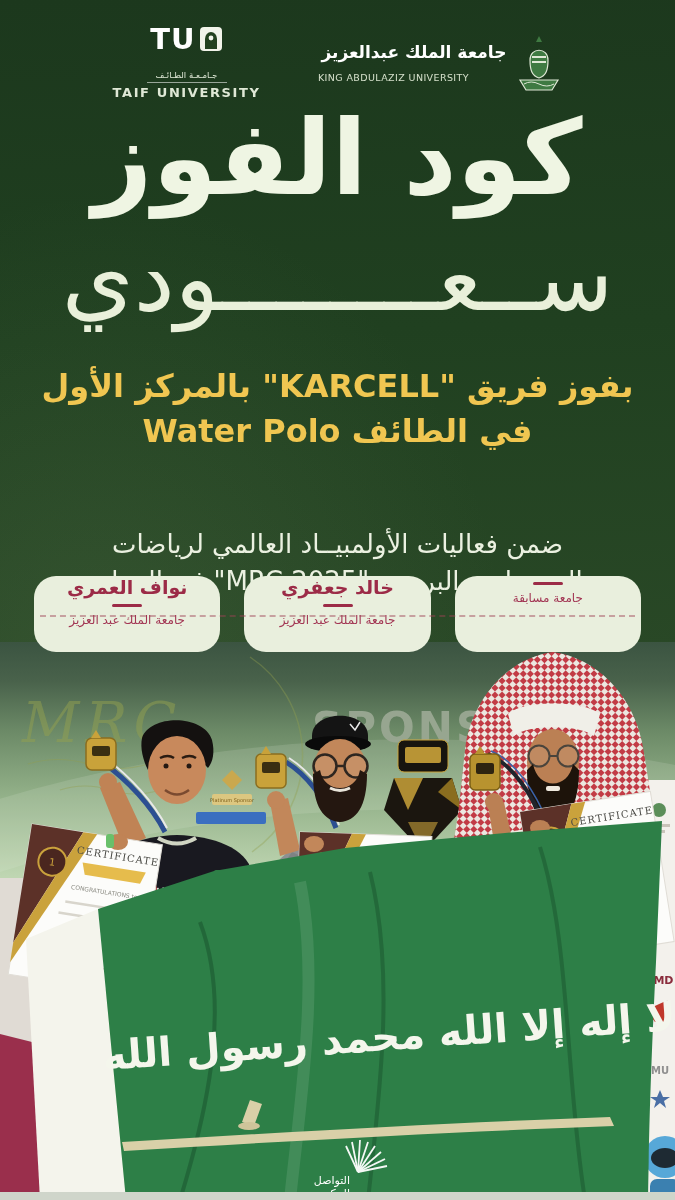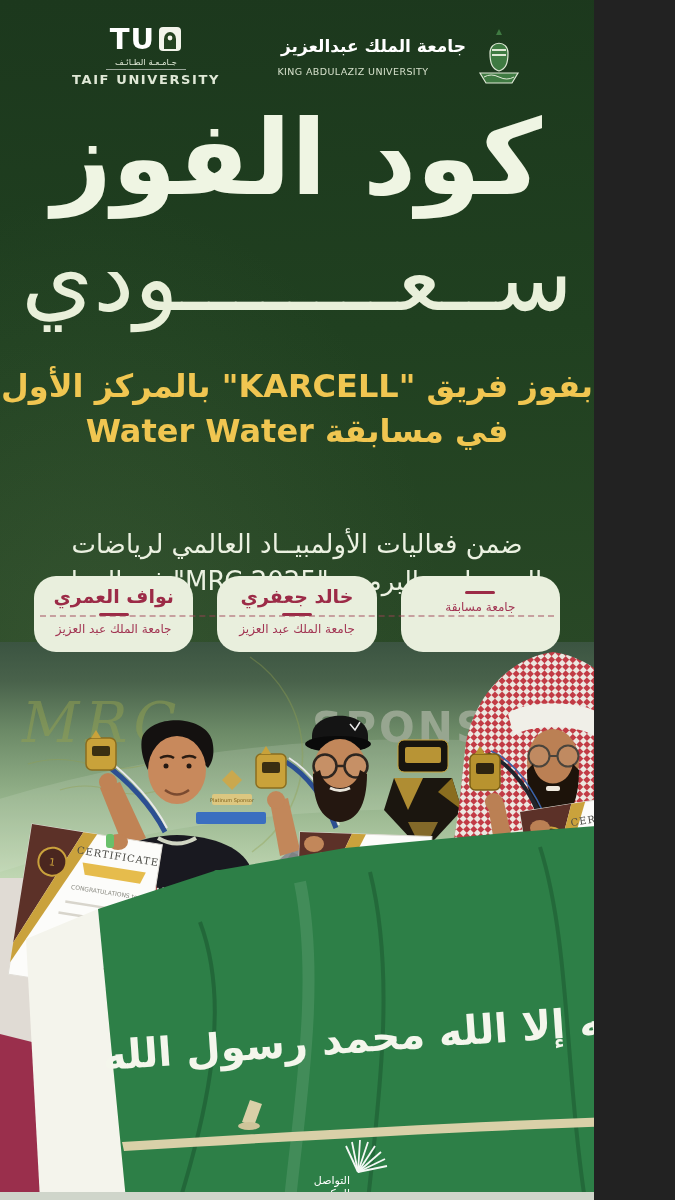--- a/index.html
+++ b/index.html
@@ -1,45 +1,45 @@
 <!DOCTYPE html>
 <html lang="ar"><head>
 <meta charset="utf-8">
 <style>
   html,body{margin:0;padding:0;background:#222;}
   .poster{
-    position:relative;width:594px;height:1200px;overflow:hidden;
+    position:relative;width:675px;height:1200px;overflow:hidden;
     font-family:"DejaVu Sans",sans-serif;
     background:
       radial-gradient(ellipse at 15% 55%, rgba(110,140,95,0.18), transparent 50%),
       linear-gradient(178deg,#1c381d 0%,#204020 28%,#294826 55%,#355136 80%,#3e5a44 100%);
   }
   .abs{position:absolute;}
   
   .hdr{top:26px;left:0;right:0;display:flex;justify-content:center;align-items:center;gap:20px;}
   .tu{display:flex;flex-direction:column;align-items:center;}
   .tu-top{display:flex;align-items:flex-start;gap:3px;}
   .tu-abbr{font-size:29px;font-weight:bold;color:#fff;line-height:.95;letter-spacing:1px;}
-  .tu-ar{font-size:8.5px;color:#dfe8d6;margin-top:3px;letter-spacing:2px;}
+  .tu-ar{font-size:8.5px;color:#dfe8d6;margin-top:16px;letter-spacing:2px;}
   .tu-div{width:80px;height:1px;background:rgba(255,255,255,.55);margin:2px 0;}
   .tu-en{font-size:13px;font-weight:bold;color:#dfe8d6;letter-spacing:1.6px;}
   .kau{display:flex;align-items:center;gap:10px;}
   .kau-text{display:flex;flex-direction:column;align-items:center;}
   .kau-ar{font-size:17px;font-weight:bold;color:#fff;margin-left:41px;}
   .kau-en{font-size:9.5px;color:#d5e0cb;margin-top:10px;letter-spacing:.4px;}
   
   .title1{top:96px;left:0;right:0;text-align:center;font-size:104px;font-weight:bold;color:#eff5e3;line-height:1.2;}
   .title2{top:226px;left:0;right:0;text-align:center;font-size:92px;font-weight:400;color:#e9f0da;line-height:1.15;}
   
   .sub{top:364px;left:0;right:0;text-align:center;font-size:32px;font-weight:bold;color:#f0c651;line-height:1.42;}
   
   .desc{top:482px;left:0;right:0;text-align:center;font-size:26px;font-weight:400;color:#ebf1e1;line-height:1.42;margin-top:44px;}
   
   .badges{top:576px;left:0;right:0;height:76px;display:flex;direction:rtl;justify-content:center;gap:24px;padding:0 34px;}
-  .badge{position:relative;flex:1;max-width:205px;background:#e9efdd;border-radius:22px;text-align:center;padding-top:9px;z-index:1;}
+  .badge{position:relative;flex:1;max-width:205px;background:#e9efdd;border-radius:22px;text-align:center;z-index:1;}
   .badge .nm{font-size:19px;font-weight:bold;color:#9c2b47;position:relative;z-index:4;}
   .badge .ul{width:30px;height:3px;background:#9c2b47;border-radius:2px;margin:6px auto 6px;position:relative;z-index:4;}
   .badge .uni{font-size:12px;color:#a23553;position:relative;z-index:4;}
   .connector{position:absolute;top:615px;left:40px;right:40px;border-top:2px dashed rgba(158,64,84,.45);z-index:3;pointer-events:none;}
   
   .photo{top:642px;left:0;width:675px;height:558px;}
   svg text{font-family:"DejaVu Sans",sans-serif;}
   svg .serif{font-family:"DejaVu Serif",serif;}
 </style>
 </head>
@@ -75,21 +75,21 @@
         <path d="M8,50 q7,-4 15,0 q8,4 15,0" stroke="#dfe8d6" stroke-width="1" fill="none"></path>
       </svg>
     </div>
   </div>
 
   <div class="abs title1" dir="rtl">كود الفوز</div>
   <div class="abs title2" dir="rtl">ســعــــــــودي</div>
 
   <div class="abs sub">
     <div dir="rtl">بفوز فريق "KARCELL" بالمركز الأول</div>
-    <div dir="rtl">في مسابقة Water Water</div>
+    <div dir="rtl">في الطائف Water Polo</div>
   </div>
 
   <div class="abs desc">
     <div dir="rtl">ضمن فعاليات الأولمبيــاد العالمي لرياضات</div>
     <div dir="rtl">الروبوتات والبرمجة "MRC 2025" في اليونان</div>
   </div>
 
   <div class="abs badges">
     <div class="badge">
       <div class="ul"></div>

